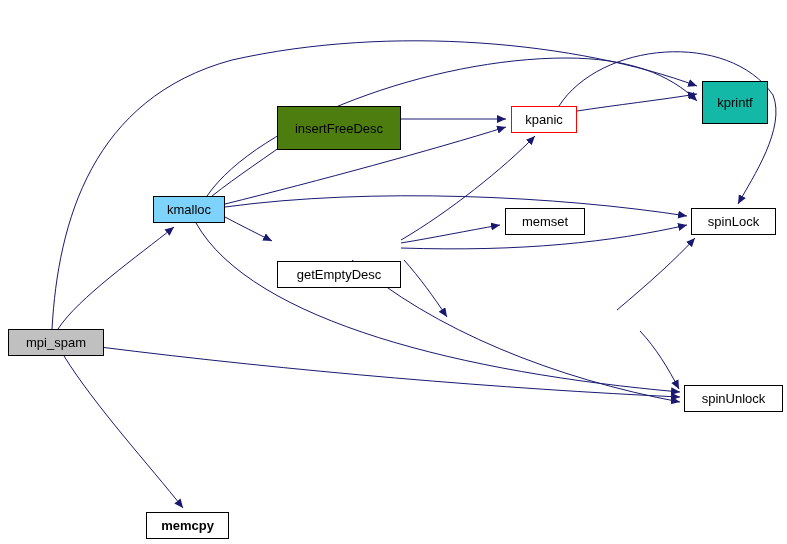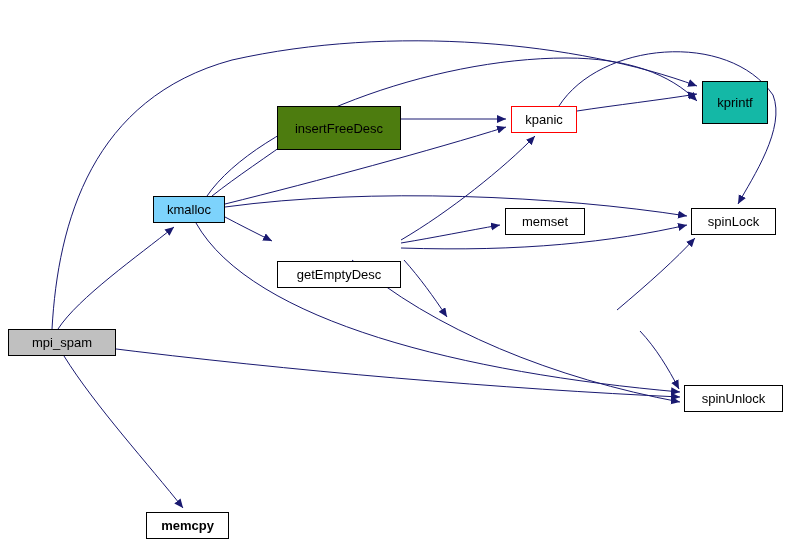--- a/index.html
+++ b/index.html
@@ -78,21 +78,21 @@
         <path class="edge" d="M401,243 C437,237 466,231 500,225" stroke="#191970" marker-end="url(#arrow)"></path>
         <path class="edge" d="M401,240 C449,212 504,168 535,136" stroke="#191970" marker-end="url(#arrow)"></path>
         <path class="edge" d="M401,248 C522,252 612,242 687,225" stroke="#191970" marker-end="url(#arrow)"></path>
         <path class="edge" d="M352,260 C432,330 556,379 680,402" stroke="#191970" marker-end="url(#arrow)"></path>
         <path class="edge" d="M404,260 C420,278 433,296 447,317" stroke="#191970" marker-end="url(#arrow)"></path>
         <path class="edge" d="M617,310 C649,283 676,259 695,238" stroke="#191970" marker-end="url(#arrow)"></path>
         <path class="edge" d="M640,331 C656,348 668,368 679,389" stroke="#191970" marker-end="url(#arrow)"></path>
       </g>
   </svg>
   <div id="nodes-layer">
-      <div class="node focus" style="left: 8px; top: 329px; width: 108px; height: 27px; background: rgb(192, 192, 192); border-color: rgb(0, 0, 0);">mpi_spam</div>
+      <div class="node focus" style="left: 8px; top: 329px; width: 96px; height: 27px; background: rgb(192, 192, 192); border-color: rgb(0, 0, 0);">mpi_spam</div>
       <div class="node" style="left: 153px; top: 196px; width: 72px; height: 27px; background: #7dd3fc; border-color: rgb(0, 0, 0);">kmalloc</div>
       <div class="node" style="left: 277px; top: 106px; width: 124px; height: 44px; background: #4d7c0f; border-color: rgb(0, 0, 0);">insertFreeDesc</div>
       <div class="node truncated" style="left: 511px; top: 106px; width: 66px; height: 27px; background: rgb(255, 255, 255); border-color: rgb(255, 0, 0);">kpanic</div>
       <div class="node" style="left: 702px; top: 81px; width: 66px; height: 43px; background: #14b8a6; border-color: rgb(0, 0, 0);">kprintf</div>
       <div class="node" style="left: 505px; top: 208px; width: 80px; height: 27px; background: rgb(255, 255, 255); border-color: rgb(0, 0, 0);">memset</div>
       <div class="node" style="left: 691px; top: 208px; width: 85px; height: 27px; background: rgb(255, 255, 255); border-color: rgb(0, 0, 0);">spinLock</div>
       <div class="node" style="left: 277px; top: 233px; width: 124px; height: 27px; background: rgb(255, 255, 255); border-color: rgb(0, 0, 0); margin-top: 28px;">getEmptyDesc</div>
       <div class="node" style="left: 684px; top: 385px; width: 99px; height: 27px; background: rgb(255, 255, 255); border-color: rgb(0, 0, 0);">spinUnlock</div>
       <div class="node" style="left: 146px; top: 512px; width: 83px; height: 27px; background: rgb(255, 255, 255); border-color: rgb(0, 0, 0); font-weight: bold;">memcpy</div>
     </div>

